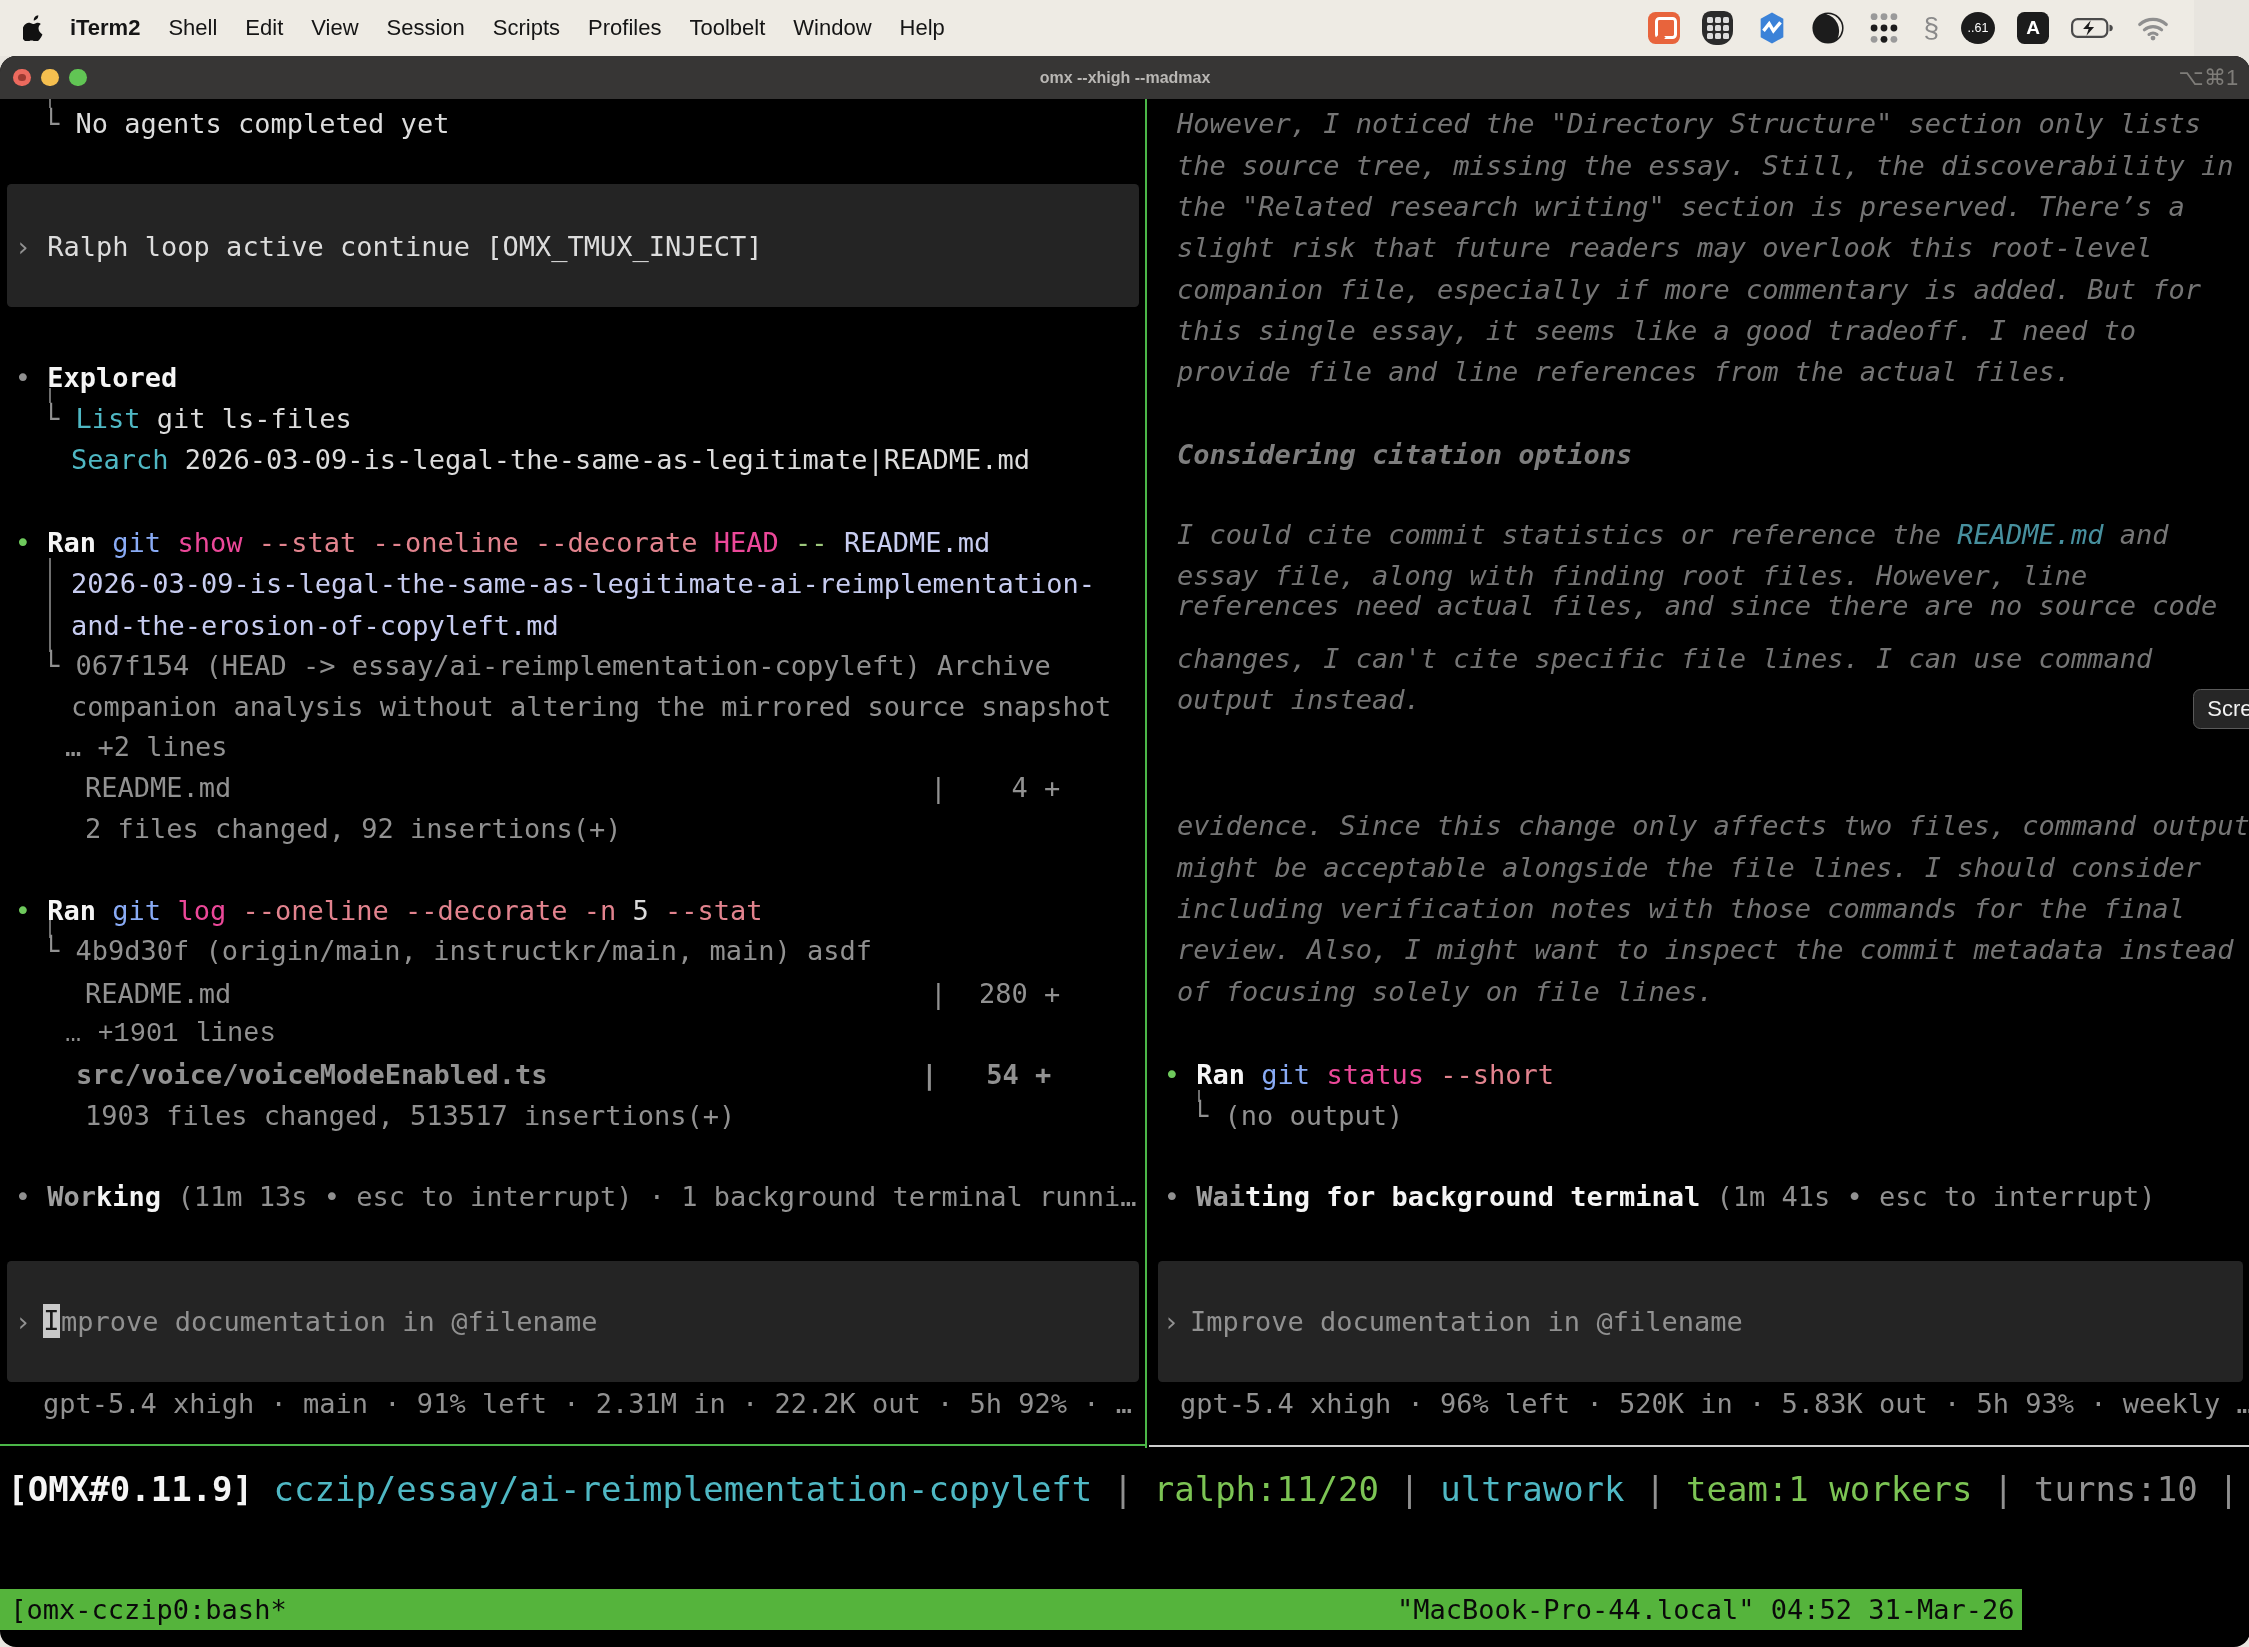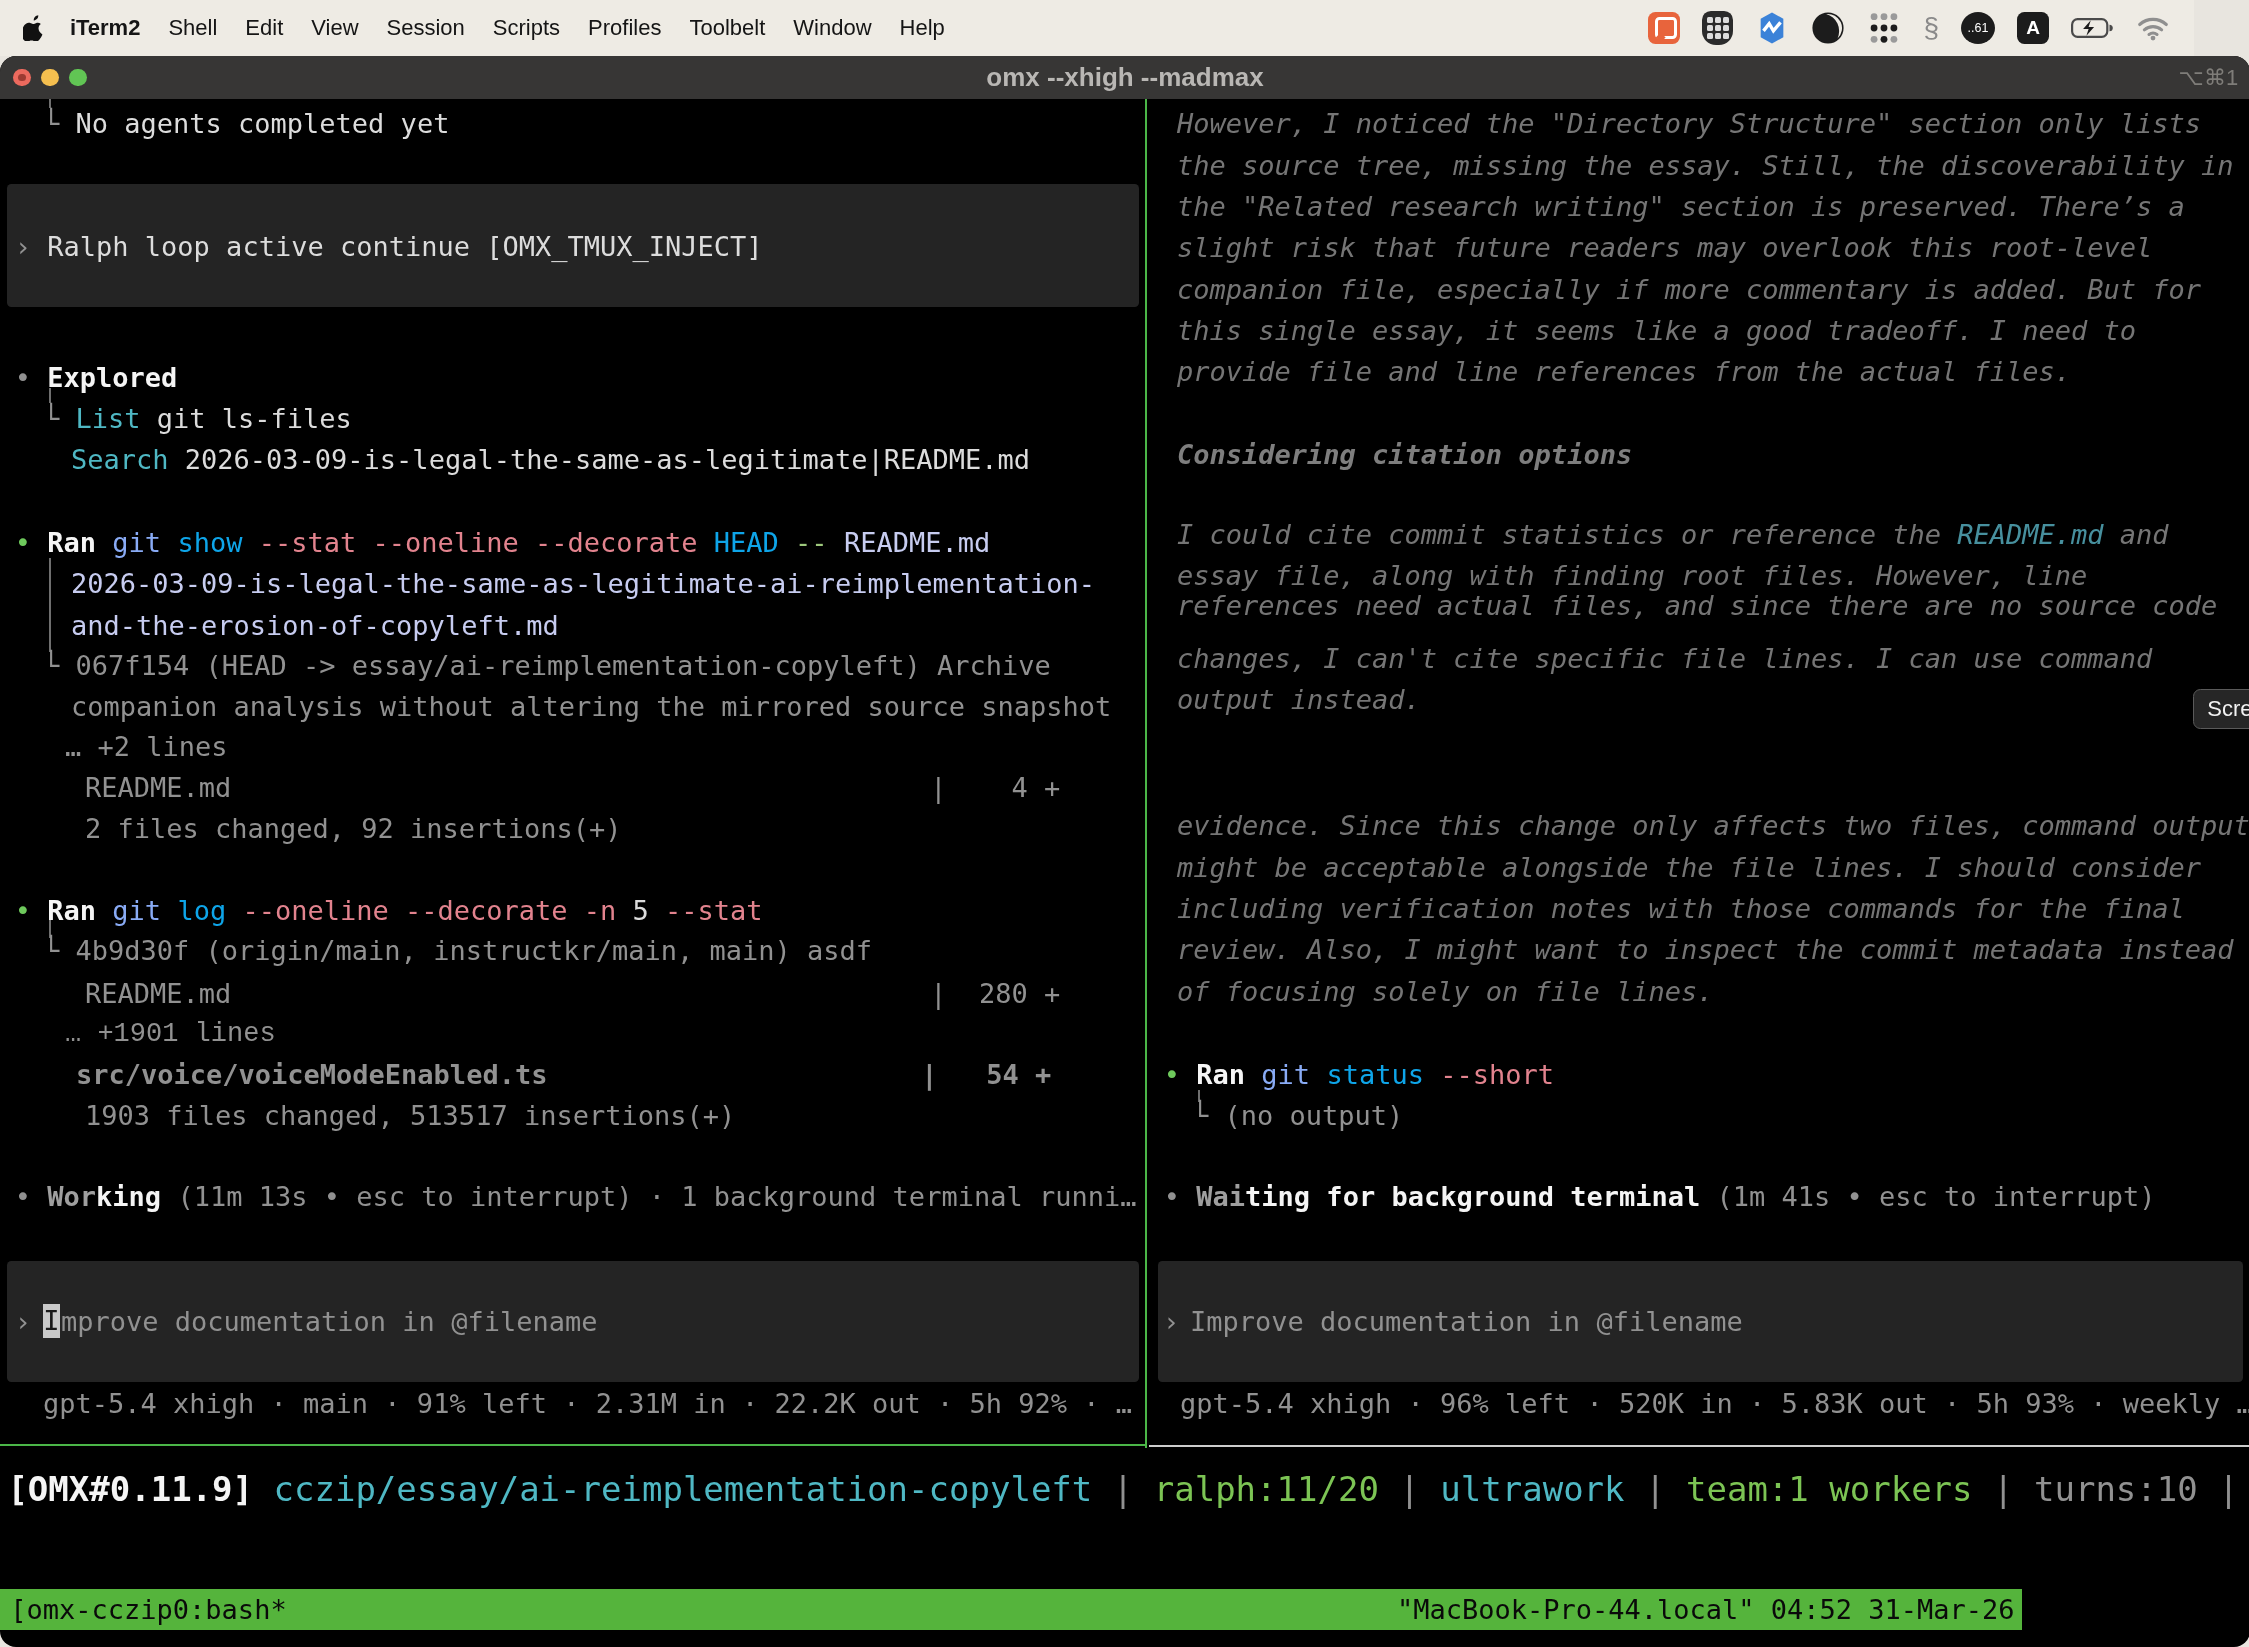--- a/index.html
+++ b/index.html
@@ -23,31 +23,31 @@
   .ic-hook{font-size:28px;color:#8a8a8a;line-height:32px;}
 
   
   #window{position:absolute;left:0;top:56px;width:2250px;height:1591px;background:#000;border-radius:16px;overflow:hidden;}
   #titlebar{position:absolute;left:0;top:0;width:100%;height:43px;background:#373635;}
   .tl-btn{position:absolute;top:12.5px;width:17.7px;height:17.7px;border-radius:50%;}
   #tb-close{left:13.3px;background:#ec6a5e;}
   #tb-close:after{content:"";position:absolute;left:5.2px;top:5.2px;width:7.4px;height:7.4px;border-radius:50%;background:#9d3b32;}
   #tb-min{left:41px;background:#f5bf4f;}
   #tb-max{left:69px;background:#61c554;}
-  #win-title{position:absolute;left:0;right:0;top:0;height:43px;line-height:43px;text-align:center;color:#b9b7b4;font-size:26px;font-weight:bold;}
+  #win-title{position:absolute;left:0;right:0;top:0;height:43px;line-height:43px;text-align:center;color:#b9b7b4;font-size:16px;font-weight:bold;}
   #win-shortcut{position:absolute;right:11.8px;top:0;height:43px;line-height:43px;color:#7f7d79;font-size:22px;}
 
   
   #term{position:absolute;left:0;top:43px;width:2250px;height:1346px;background:#000;font-family:"DejaVu Sans Mono",monospace;}
   .pane{position:absolute;top:0;height:1346px;overflow:hidden;}
   #pane-left{left:0;width:1146px;}
   #pane-right{left:1149px;width:1101px;}
   .tl{position:absolute;height:41px;line-height:41px;font-size:27px;white-space:pre;}
   .dim{color:#919191;} .dimb{color:#9f9f9f;font-weight:bold;}
-  .fg{color:#dcdcdc;} .fg2{color:#0ea5e9;}
+  .fg{color:#dcdcdc;} .fg2{color:#ec4899;}
   .bw{color:#f5f5f5;font-weight:bold;}
   .teal{color:#4fb8c4;} .blue{color:#89abf5;} .pink{color:#e2838e;}
   .lav{color:#c7ccf0;} .green{color:#6ec95c;} .grn2{color:#9dc87c;}
   .think{color:#757575;font-style:italic;}
   .thinkb{color:#7e7e7e;font-style:italic;font-weight:bold;}
   .tealit{color:#47909e;font-style:italic;}
   .statteal{color:#4fb8c4;} .statgreen{color:#7cc454;}
   .prompt-box{position:absolute;background:#242424;border-radius:4.4px;}
   #ralph-box{left:7.4px;top:85px;width:1132px;height:123px;}
   #input-left{left:7.4px;top:1162px;width:1132px;height:121px;}

